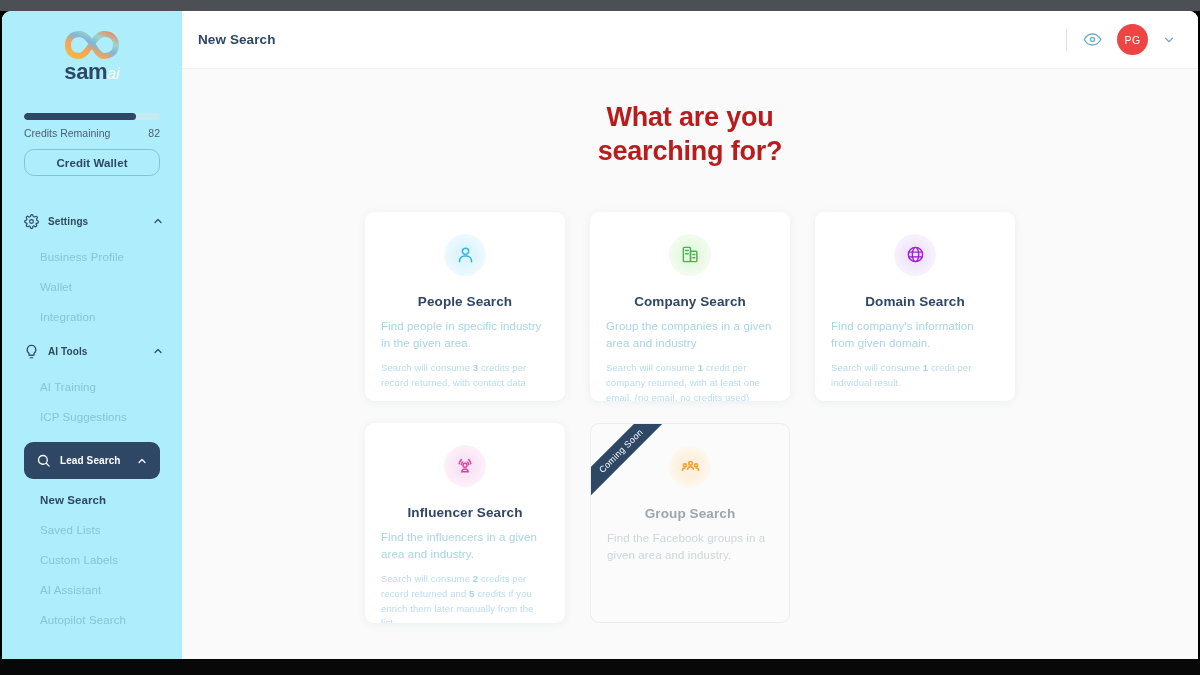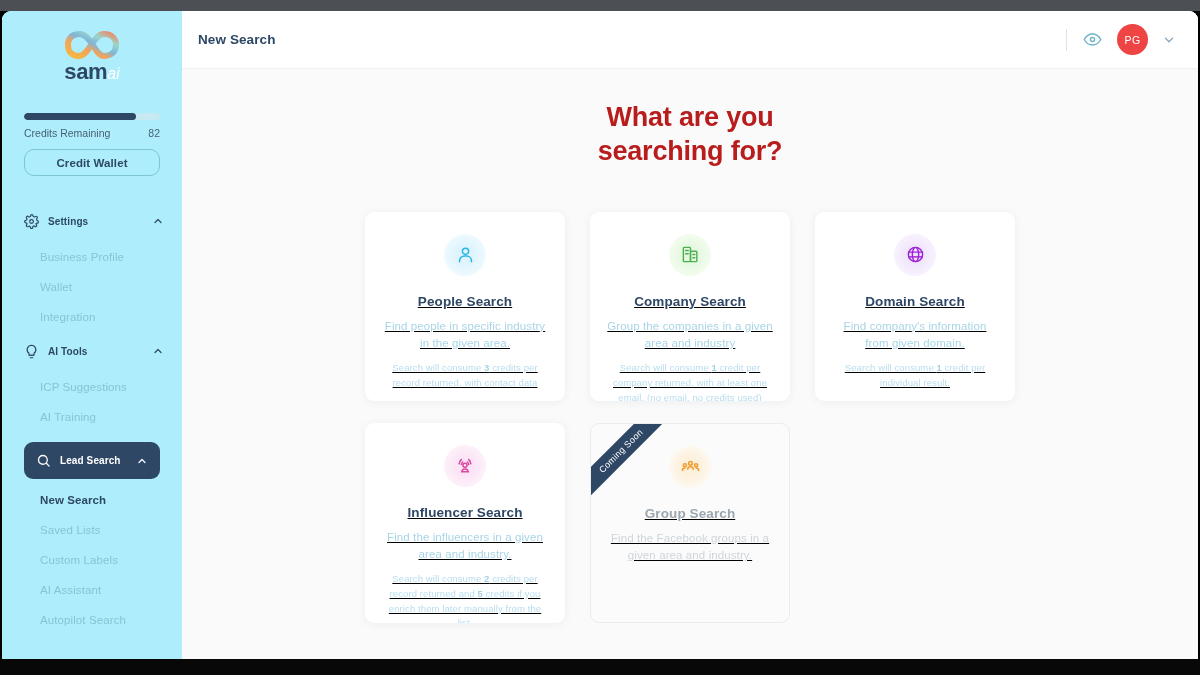--- a/index.html
+++ b/index.html
@@ -264,25 +264,23 @@
   }
 
   .card {
     background: #ffffff;
     border-radius: 9px;
     padding: 22px 16px 20px 16px;
     box-shadow: 0 1px 9px rgba(46,71,101,0.07);
     display: flex;
     flex-direction: column;
     align-items: center;
-    text-align: center;
     cursor: pointer;
     position: relative;
     overflow: hidden;
-    text-decoration: underline;
   }
   .card.row1 { height: 189px; }
   .card.row2 { height: 200px; }
 
   .card.disabled {
     background: #fbfbfb;
     box-shadow: none;
     border: 1px solid #ececec;
     cursor: default;
   }
@@ -418,22 +416,22 @@
               </svg>
             </span>
             <span class="glabel">AI Tools</span>
             <span class="gchev">
               <svg width="12" height="12" viewBox="0 0 24 24" fill="none" stroke="#2e4765" stroke-width="2.4" stroke-linecap="round" stroke-linejoin="round">
                   <polyline points="18 15 12 9 6 15"></polyline>
                 </svg>
             </span>
           </div>
           <div class="nav-sub">
+            <div class="nav-sub-item">AI Training</div>
             <div class="nav-sub-item">ICP Suggestions</div>
-            <div class="nav-sub-item">AI Training</div>
           </div>
         </div>
 
         <div class="nav-group">
           <div class="nav-group-head pill">
             <span class="gicon">
               <svg width="15" height="15" viewBox="0 0 24 24" fill="none" stroke="#ffffff" stroke-width="2.1" stroke-linecap="round">
                   <circle cx="11" cy="11" r="7"></circle>
                   <line x1="16.5" y1="16.5" x2="21" y2="21"></line>
                 </svg>

